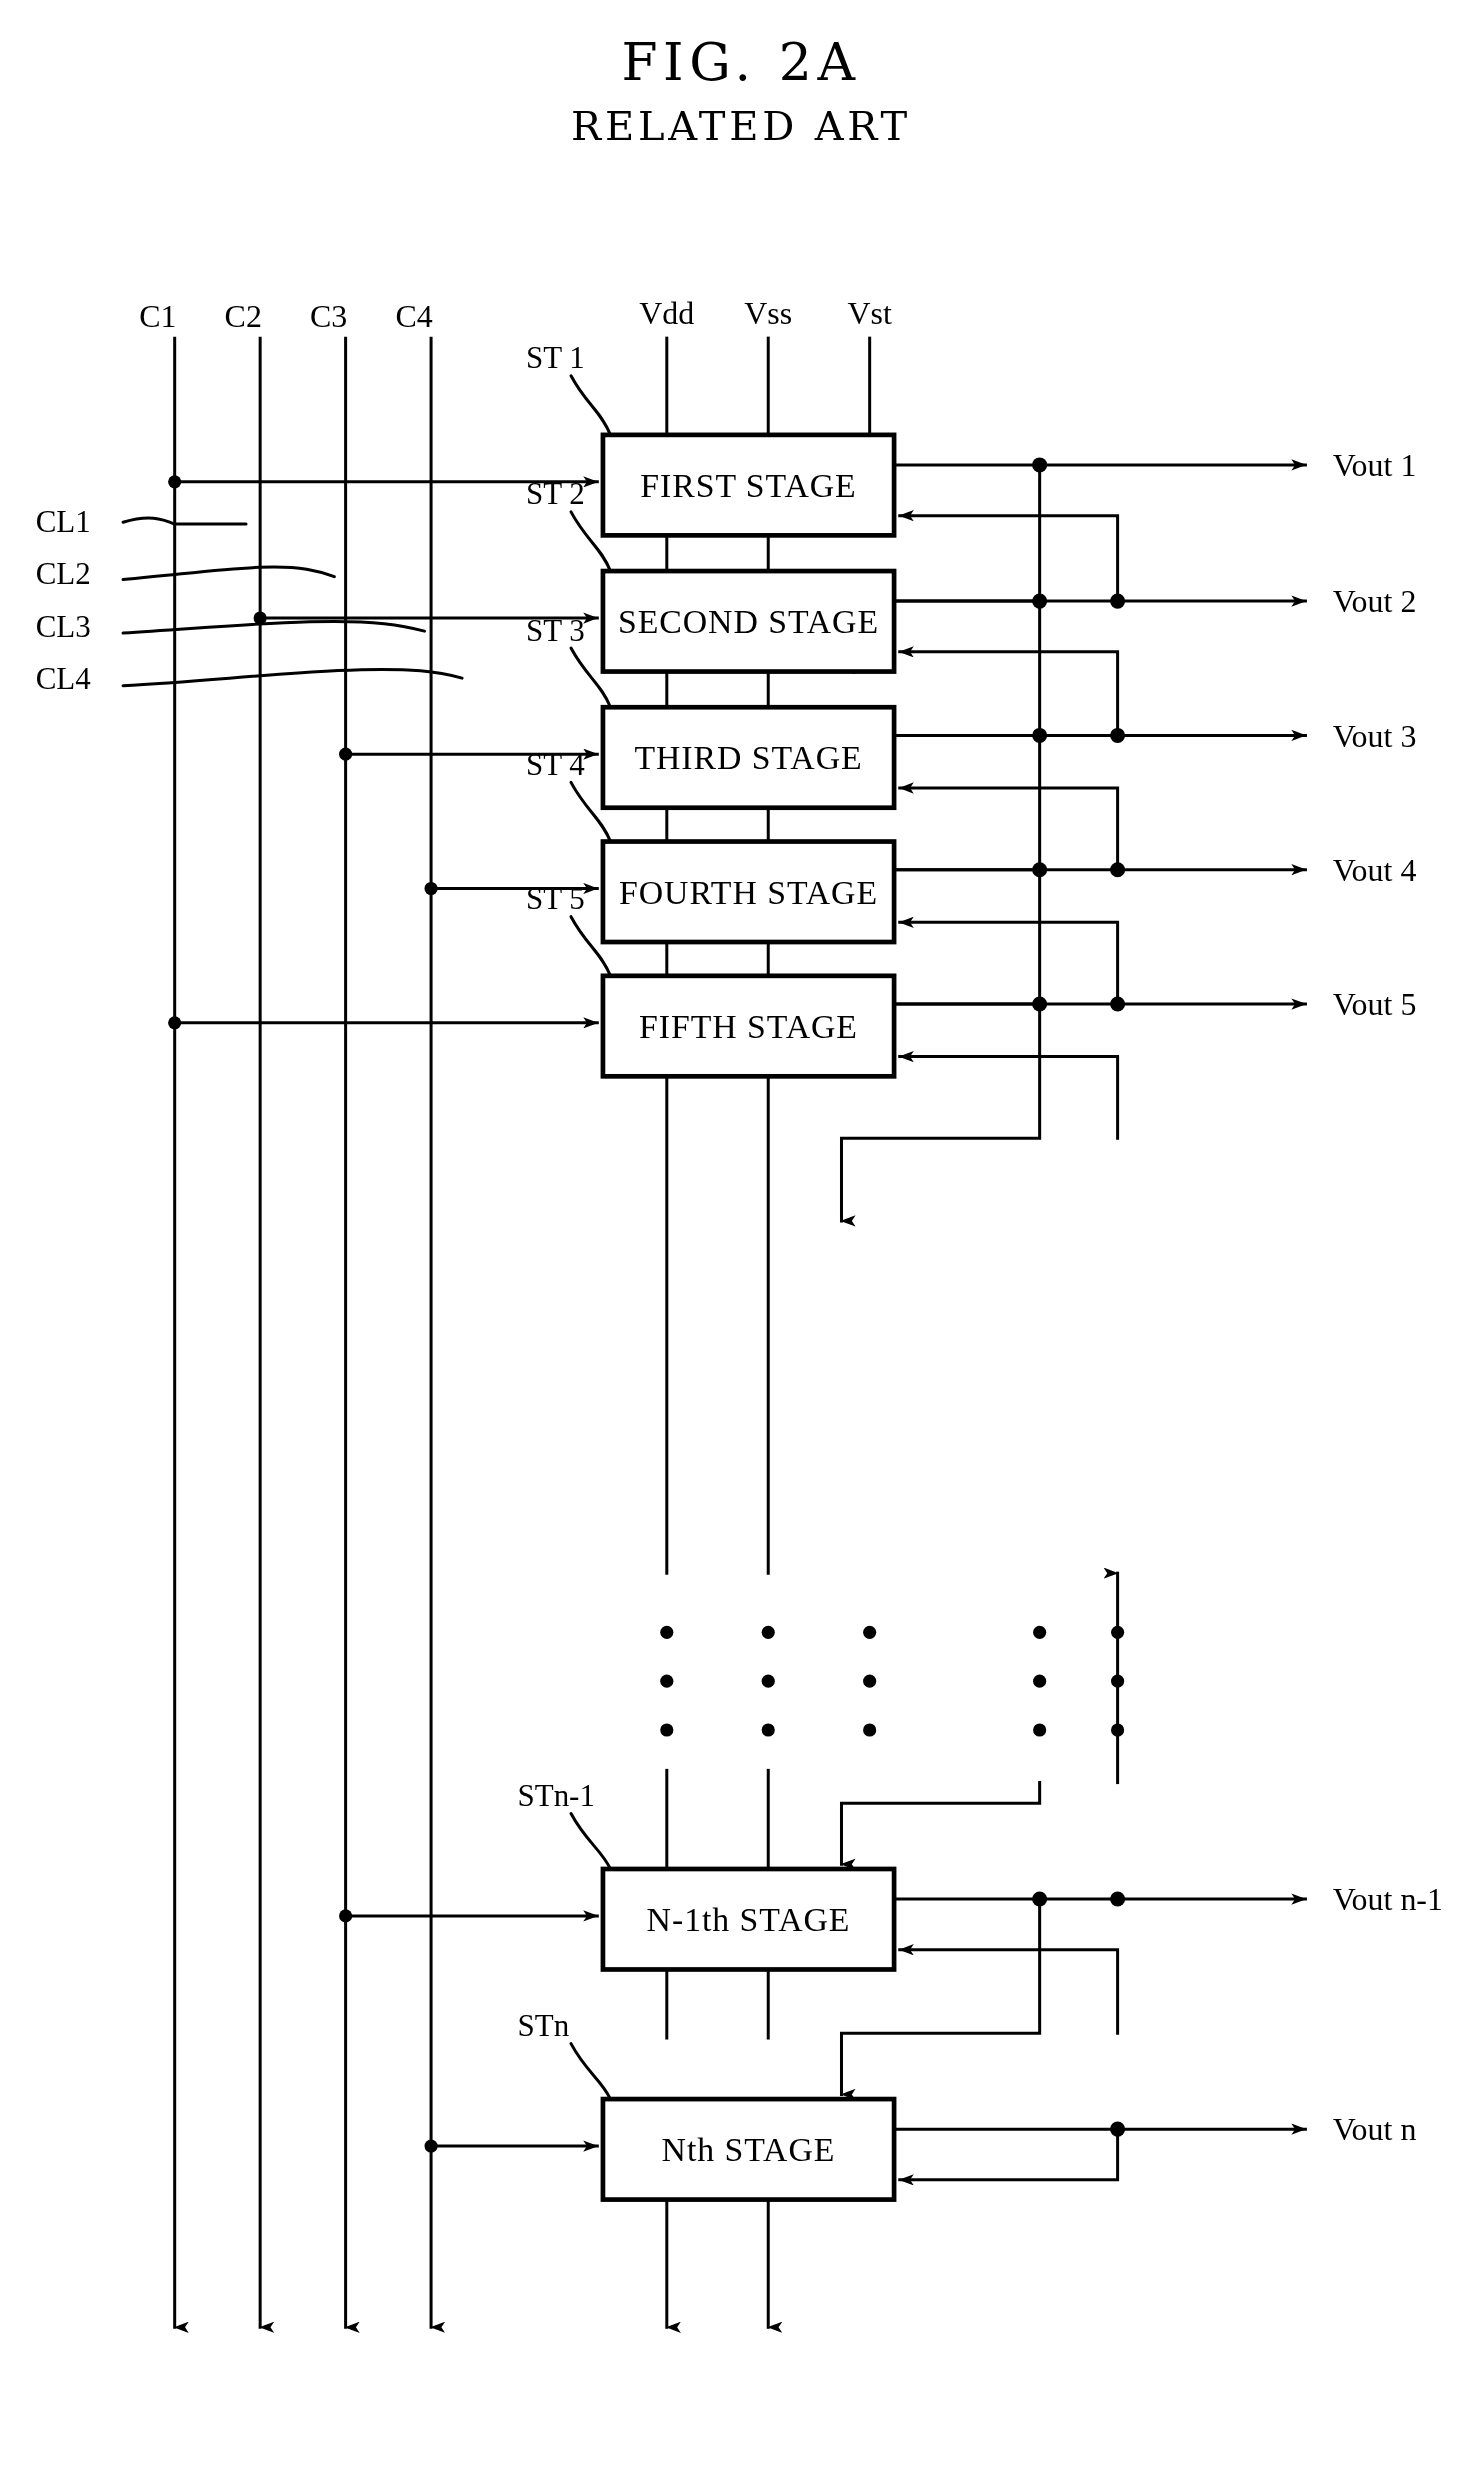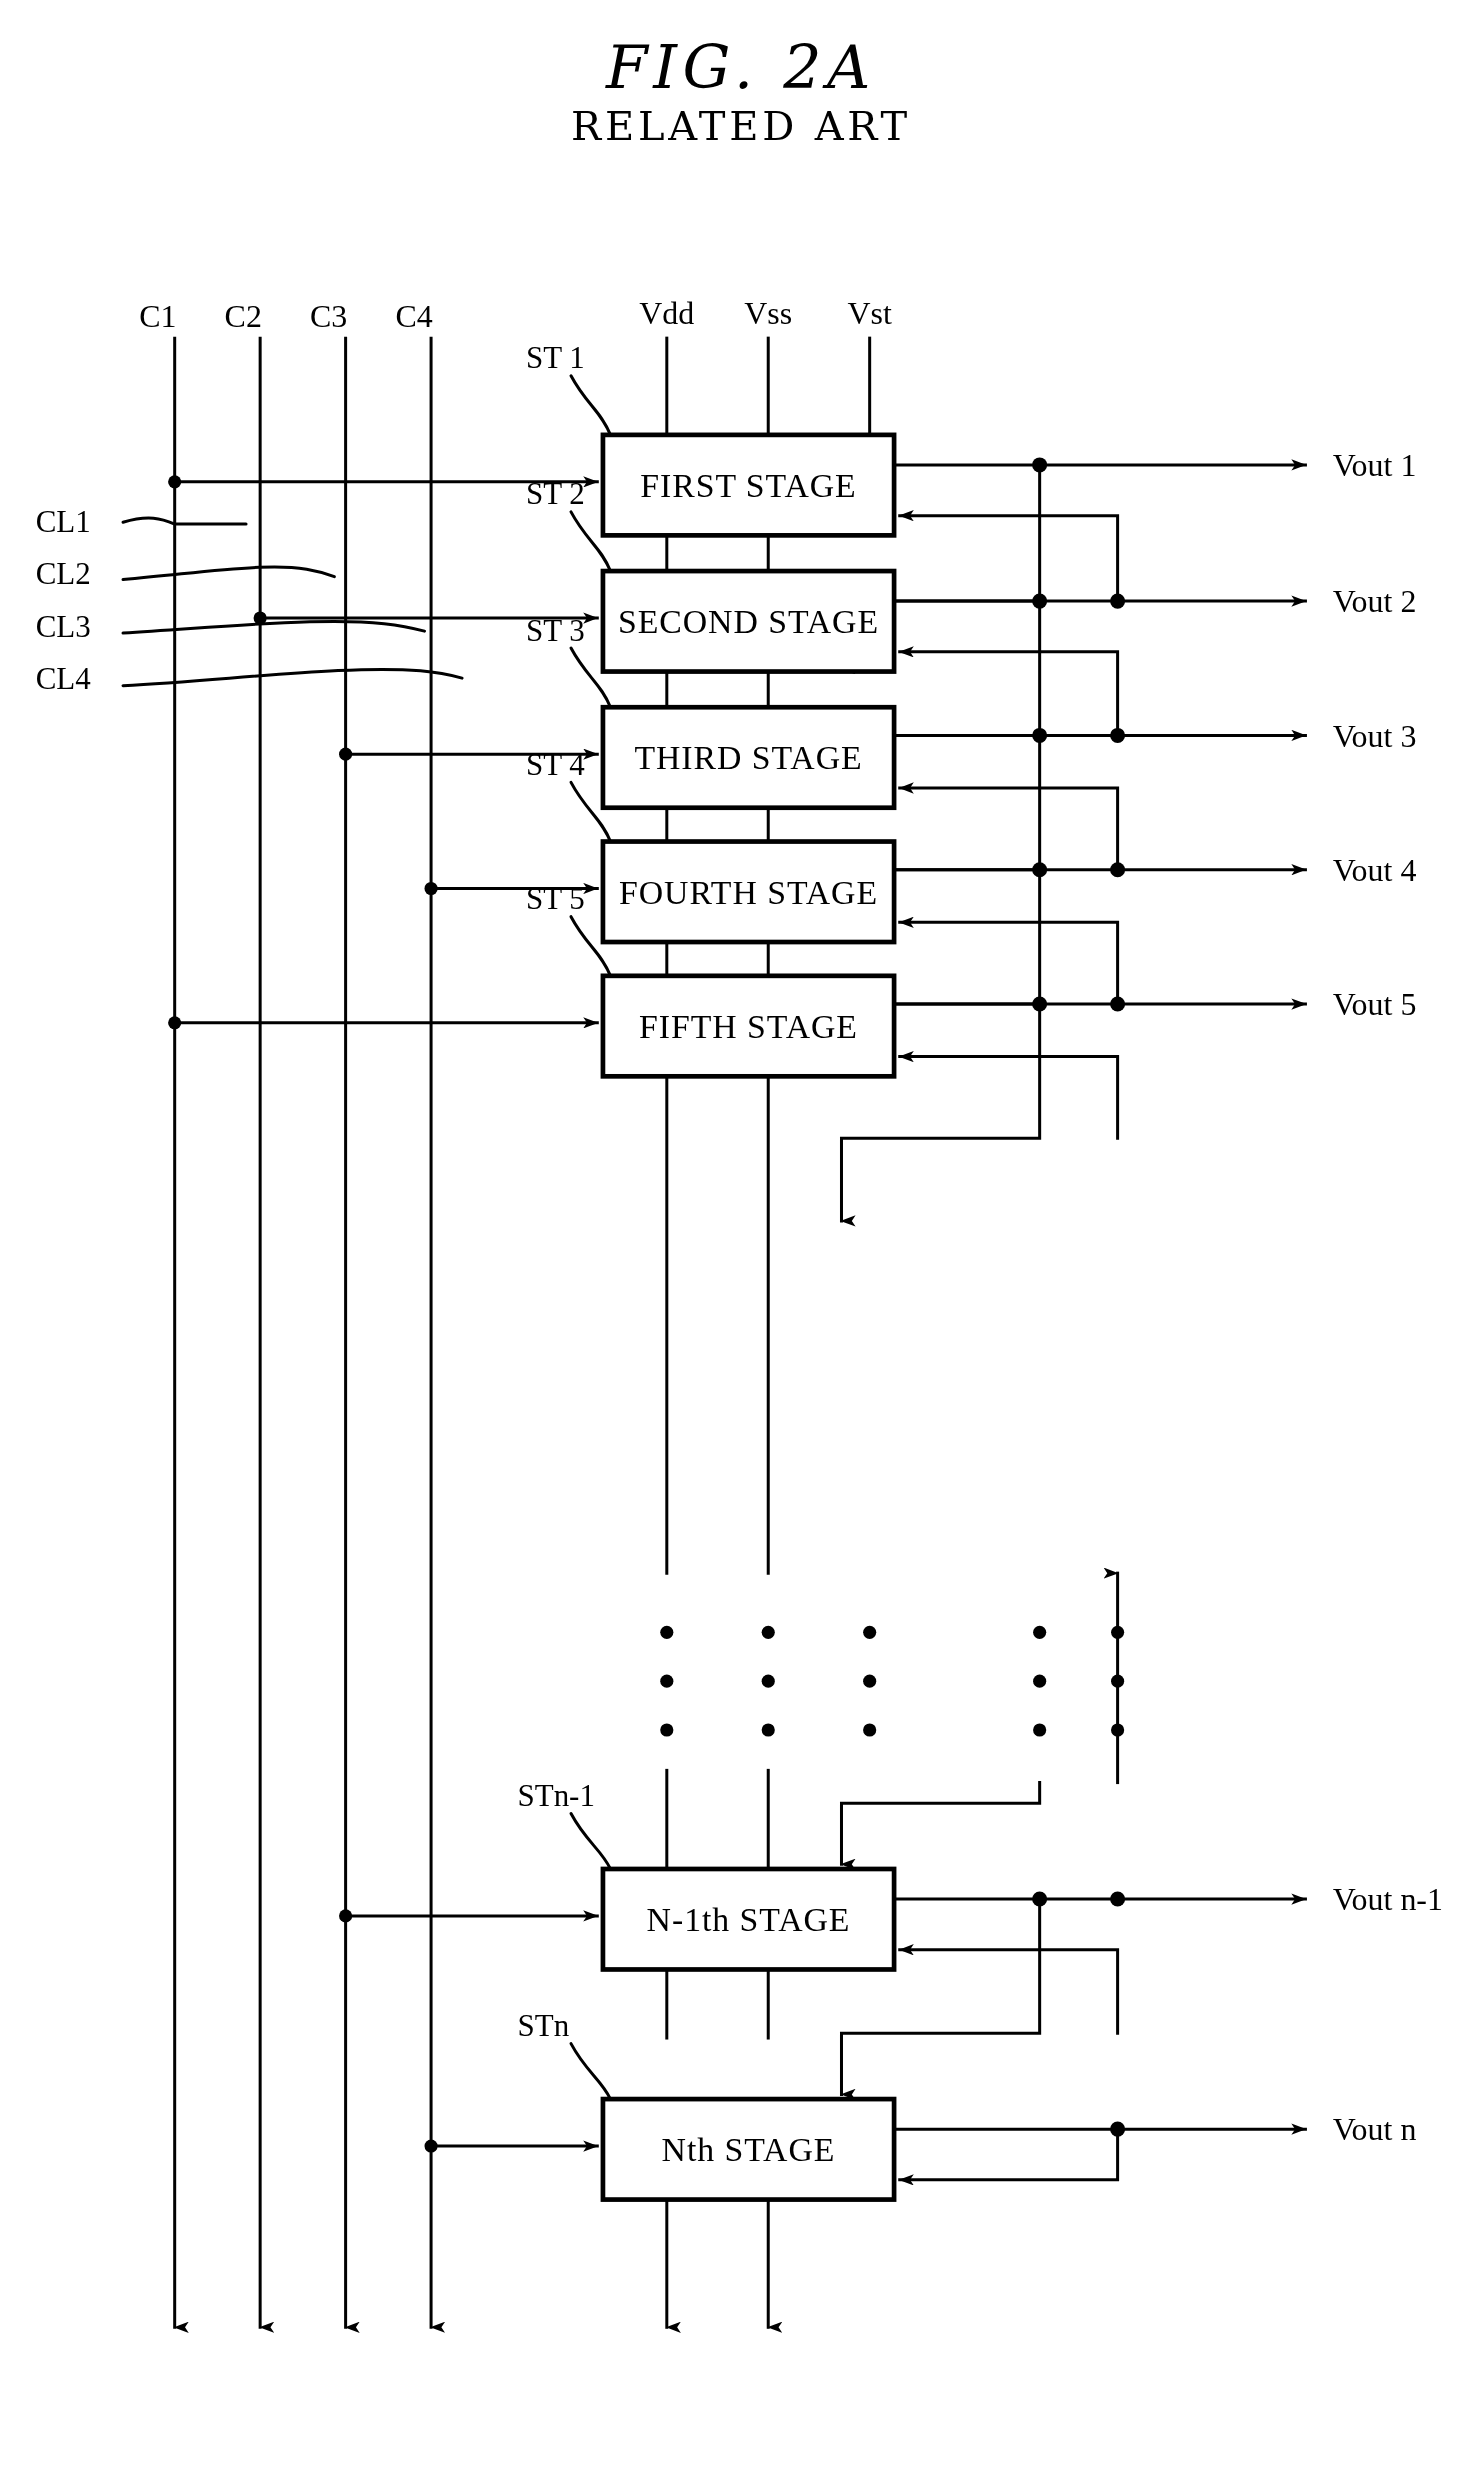--- a/index.html
+++ b/index.html
@@ -18,24 +18,23 @@
     background: #ffffff;
     overflow: hidden;
   }
   .fig-title {
     position: absolute;
     left: 0;
     top: 32px;
     width: 1482px;
     text-align: center;
     font-family: "DejaVu Serif", serif;
-    font-size: 60px;
+    font-size: 52px;
     letter-spacing: 5.6px;
     font-weight: 400;
-    font-style: italic;
   }
   .fig-subtitle {
     position: absolute;
     left: 0;
     top: 103px;
     width: 1482px;
     text-align: center;
     font-family: "DejaVu Serif", serif;
     font-size: 40px;
     letter-spacing: 3.8px;

